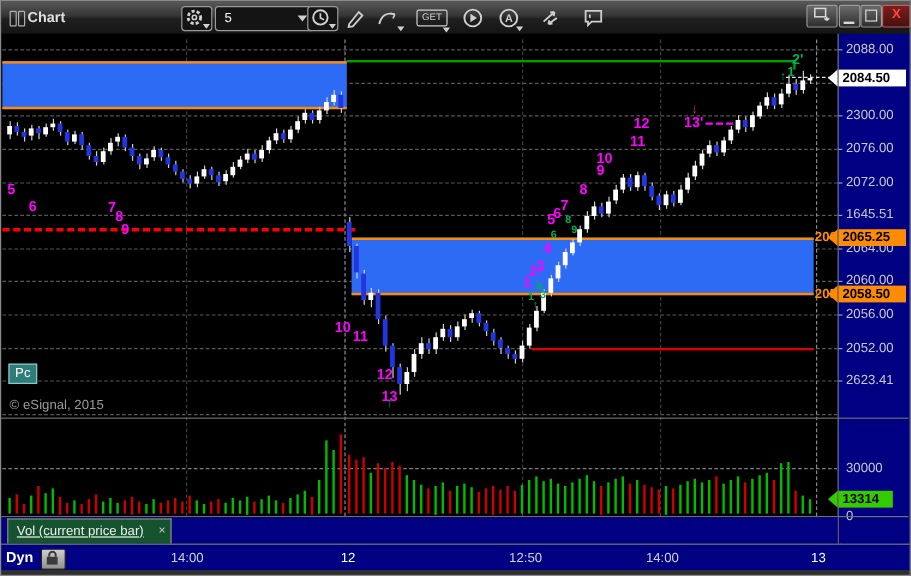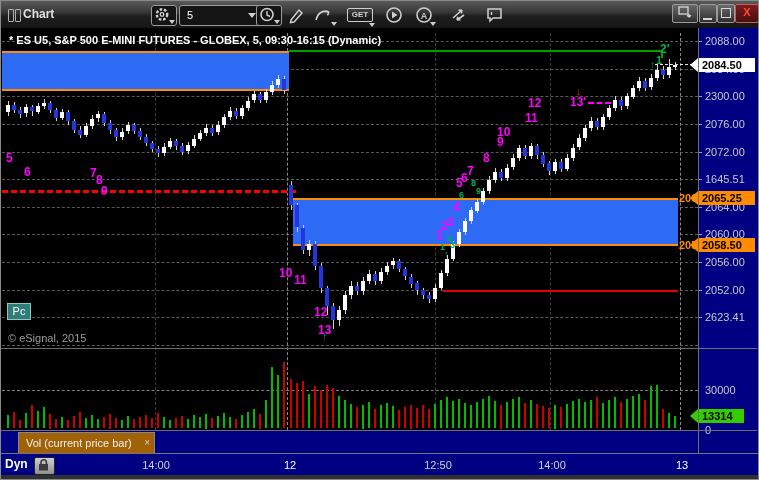--- a/index.html
+++ b/index.html
@@ -25,22 +25,22 @@
   #btn-close{background:linear-gradient(#7c1d1d,#4a0f0f);border-color:#c06060;color:#ff4a3c;
     font-weight:bold;font-size:11px;}
   #chart-area{left:0;top:0;width:698px;height:431px;overflow:hidden;background:#000;z-index:1;}
   #axis-area{left:698px;top:28px;width:61px;height:447px;background:#000082;z-index:2;overflow:visible;}
   #chart-title{left:9px;top:34px;color:#ffffff;font-size:11px;font-weight:bold;z-index:6;white-space:nowrap;}
   #watermark{left:8px;top:332px;color:#9a9a9a;font-size:11px;z-index:6;}
   #pc-badge{left:7px;top:303px;width:22px;height:15px;background:#2e7d7b;border:1px solid #8fc7c5;
     color:#fff;font-size:11px;text-align:center;line-height:15px;z-index:6;}
   .sep{background:#6e6e6e;z-index:8;}
   #tab-row{left:1px;top:431px;width:697px;height:22px;background:#000082;z-index:9;}
-  #vol-tab{position:absolute;left:17px;top:1px;width:128px;height:21px;background:#a16207;
-    border:1px solid #888;border-bottom:none;color:#f0f0f0;font-size:11px;line-height:20px;padding-left:7px;}
+  #vol-tab{position:absolute;left:5px;top:1px;width:128px;height:21px;background:#14532d;
+    border:1px solid #888;border-bottom:none;color:#f0f0f0;font-size:11px;line-height:20px;padding-left:7px;text-decoration:underline;}
   #vol-tab-x{position:absolute;right:4px;top:0px;color:#d0d0d0;font-size:10px;cursor:pointer;}
   #time-bar{left:1px;top:453px;width:757px;height:22px;background:#000082;border-top:1px solid #777;z-index:9;}
   #dyn-label{position:absolute;left:4px;top:3px;color:#ffffff;font-weight:bold;font-size:12px;}
   #lock-btn{position:absolute;left:33px;top:3px;width:19px;height:16px;border:1px solid #222;
     background:linear-gradient(#cfcfcf,#8f8f8f);border-radius:2px;}
   #bottom-frame{left:1px;top:475px;width:757px;height:4px;background:#303030;z-index:9;}
   .ttick{position:absolute;top:5px;color:#d9d9d9;font-size:11px;transform:translateX(-50%);}
   svg{display:block;}
 </style>
 </head>
@@ -77,21 +77,21 @@
       <path d="M4 14 L12 4 L15 7 L7 16 L3.5 16.5 Z" fill="none" stroke="#cfcfcf" stroke-width="1.5"></path>
     </svg>
   </div>
   <div class="abs tbicon" style="left:312px;">
     <svg width="22" height="18" viewBox="0 0 22 18">
       <path d="M3 14 Q6 3 16 6" fill="none" stroke="#cfcfcf" stroke-width="1.6"></path>
       <path d="M16 6 L12.5 5 M16 6 L14.5 9.4" fill="none" stroke="#cfcfcf" stroke-width="1.4"></path>
     </svg>
     <span class="smallcar" style="right:-2px;bottom:-2px;"></span>
   </div>
-  <div class="abs tbicon" style="left:346px;top:7px;width:24px;height:12px;border:1.5px solid #cfcfcf;border-radius:2px;color:#cfcfcf;font-size:8px;font-weight:bold;text-align:center;line-height:11px;">
+  <div class="abs tbicon" style="left:346px;top:7px;width:24px;height:12px;border:1.5px solid #cfcfcf;border-radius:2px;color:#cfcfcf;font-size:8px;font-weight:normal;text-align:center;line-height:11px;">
     <span>GET</span>
     <span class="smallcar" style="right:-3px;bottom:-6px;"></span>
   </div>
   <div class="abs tbicon" style="left:384px;">
     <svg width="18" height="18" viewBox="0 0 18 18">
       <circle cx="9" cy="9" r="7" fill="none" stroke="#cfcfcf" stroke-width="1.6"></circle>
       <path d="M7 5.5 L12.5 9 L7 12.5 Z" fill="#cfcfcf"></path>
     </svg>
   </div>
   <div class="abs tbicon" style="left:414px;">
@@ -125,21 +125,20 @@
   </div>
   <div class="abs winbtn" style="left:716px;width:16px;">
     <span style="position:absolute;left:3px;top:3px;width:8px;height:8px;border:1.5px solid #d8d8d8;"></span>
   </div>
   <div class="abs winbtn" id="btn-close" style="left:734px;width:22px;">
     <span>X</span>
   </div>
 </div>
 
 <div id="chart-area" class="abs">
-  <div id="chart-title" class="abs">* ES U5, S&amp;P 500 E-MINI FUTURES - GLOBEX, 5, 09:30-16:15 (Dynamic)</div>
   <div id="pc-badge" class="abs">Pc</div>
   <div id="watermark" class="abs">© eSignal, 2015</div>
 <div style="position: absolute; left: 2px; top: 41px; width: 696px; height: 0px; border-top: 1px dashed rgb(90, 90, 90); z-index: 1;"></div>
     <div style="position: absolute; left: 2px; top: 68.5px; width: 696px; height: 0px; border-top: 1px dashed rgb(90, 90, 90); z-index: 1;"></div>
     <div style="position: absolute; left: 2px; top: 96px; width: 696px; height: 0px; border-top: 1px dashed rgb(90, 90, 90); z-index: 1;"></div>
     <div style="position: absolute; left: 2px; top: 124px; width: 696px; height: 0px; border-top: 1px dashed rgb(90, 90, 90); z-index: 1;"></div>
     <div style="position: absolute; left: 2px; top: 151.5px; width: 696px; height: 0px; border-top: 1px dashed rgb(90, 90, 90); z-index: 1;"></div>
     <div style="position: absolute; left: 2px; top: 179px; width: 696px; height: 0px; border-top: 1px dashed rgb(90, 90, 90); z-index: 1;"></div>
     <div style="position: absolute; left: 2px; top: 206.5px; width: 696px; height: 0px; border-top: 1px dashed rgb(90, 90, 90); z-index: 1;"></div>
     <div style="position: absolute; left: 2px; top: 234px; width: 696px; height: 0px; border-top: 1px dashed rgb(90, 90, 90); z-index: 1;"></div>

